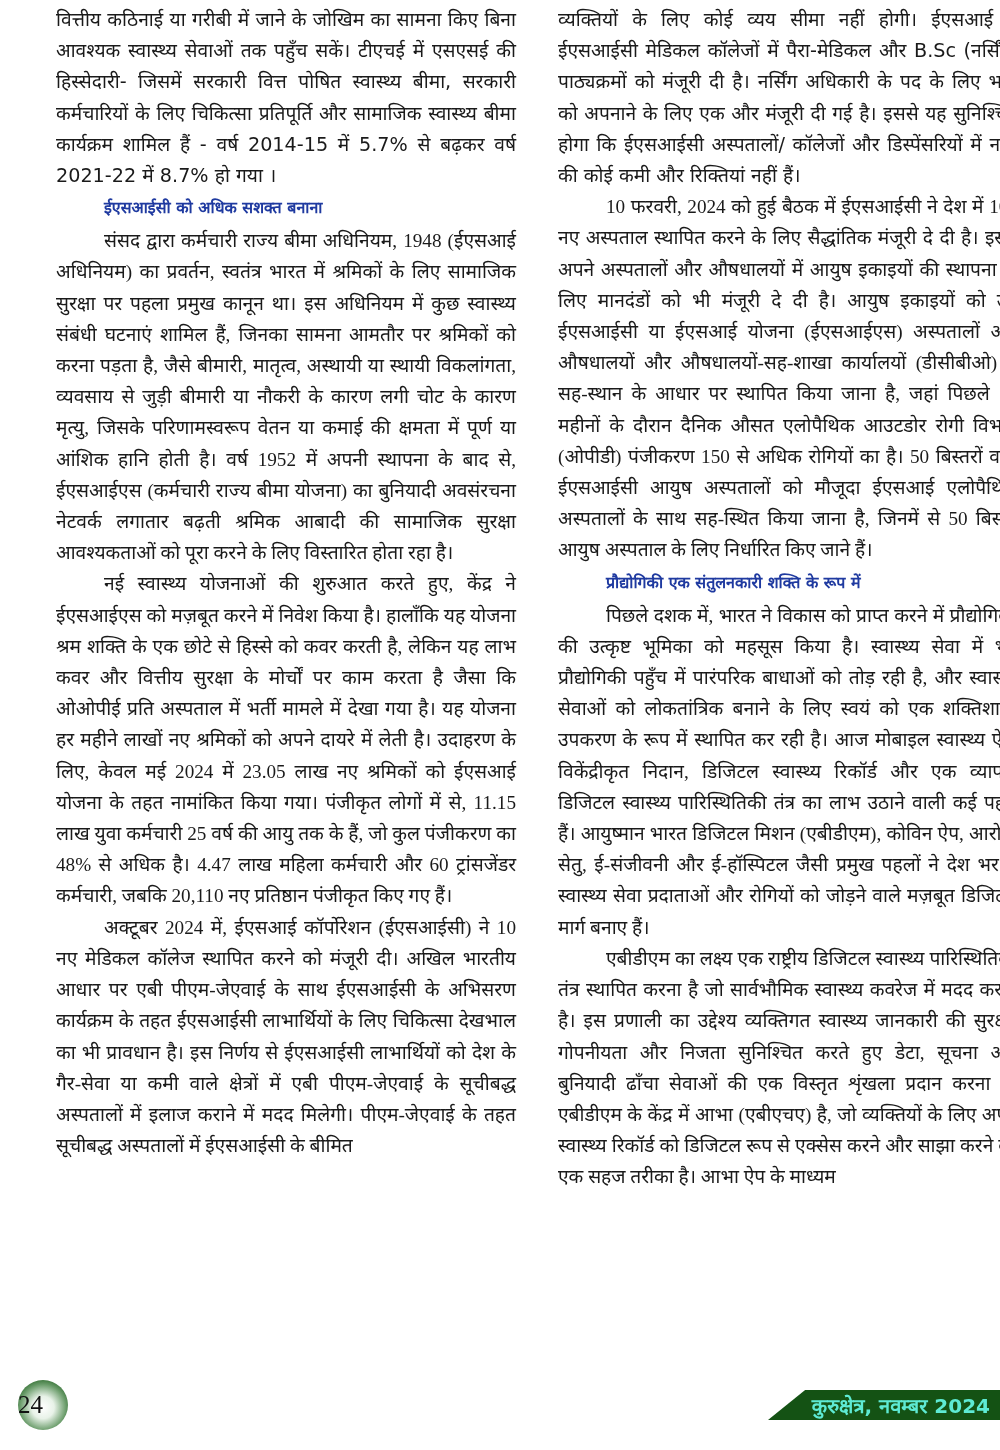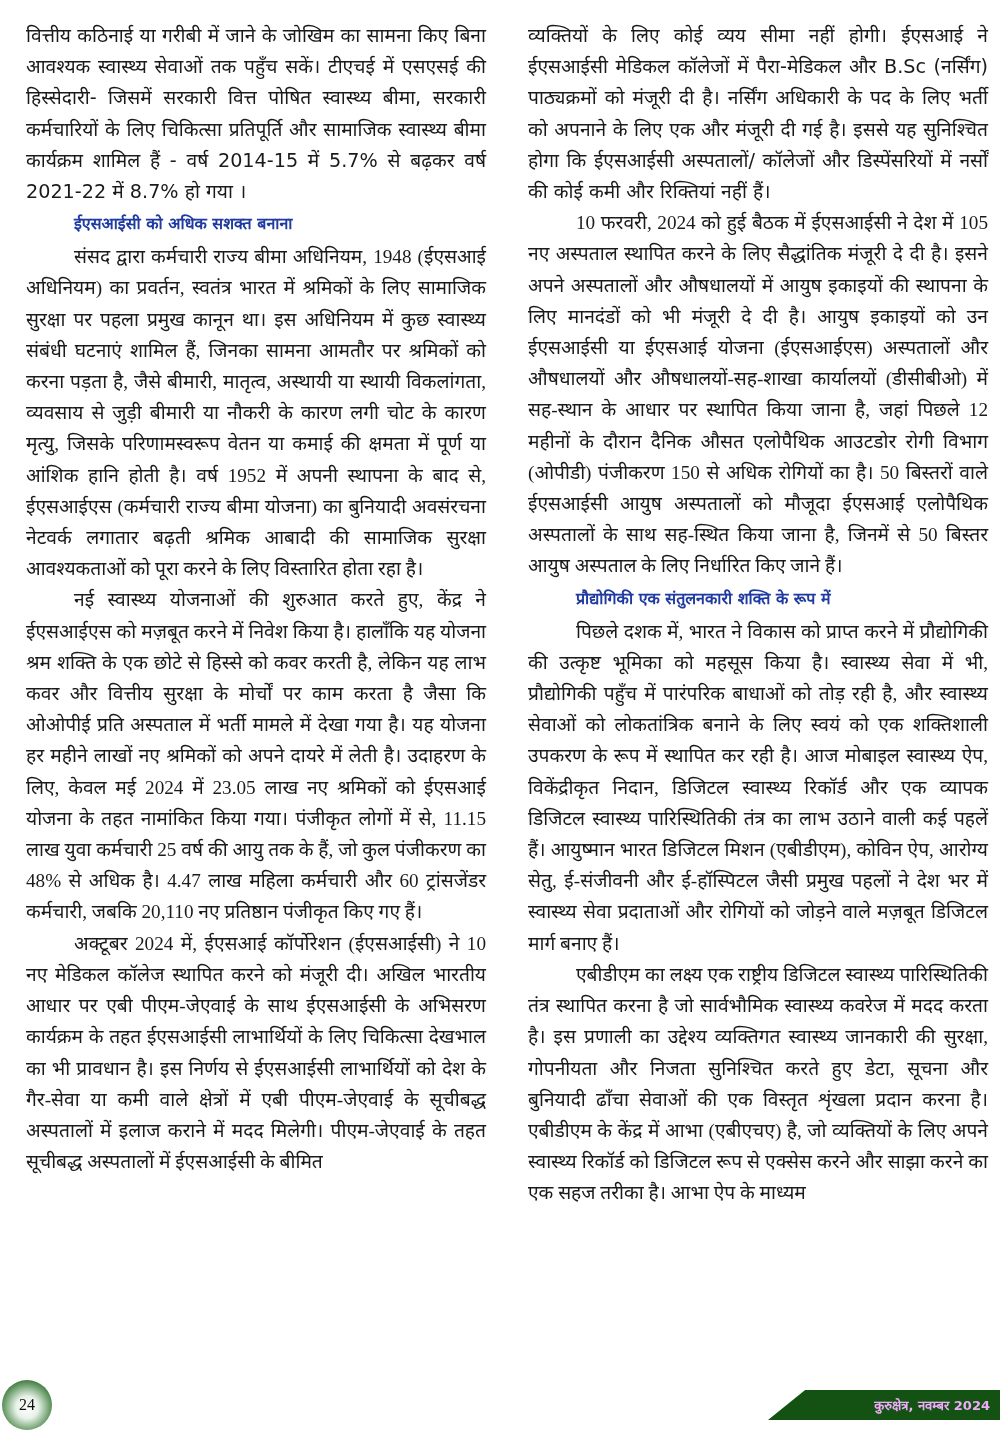--- a/index.html
+++ b/index.html
@@ -2,46 +2,47 @@
 <html><head>
   <meta charset="utf-8">
   <style>
     html, body { margin: 0; padding: 0; background: #ffffff; }
     body {
       width: 1000px; height: 1450px; position: relative; overflow: hidden;
       font-family: "DejaVu Sans", "Liberation Sans", sans-serif;
       color: #1a1a1a;
     }
     .col {
-      position: absolute; top: 20px; width: 460px;
+      position: absolute; top: 4px; width: 460px;
       font-size: 19.2px; line-height: 31.2px;
       text-align: justify;
+      margin-left: 30px;
     }
     .col-left { left: 26px; }
     .col-right { left: 528px; }
     .col p { margin: 0; text-indent: 0; }
     .col p.indent { text-indent: 48px; font-family: Liberation Serif, serif; }
     .col h2 {
       margin: 0; font-size: 16px; line-height: 34px; font-weight: bold;
       color: #1f3aa0; padding-left: 48px;
     }
     .page-badge {
-      position: absolute; left: 2px; top: 1380px; width: 50px; height: 50px;
+      position: absolute; left: 18px; top: 1380px; width: 50px; height: 50px;
       border-radius: 50%;
       background: radial-gradient(circle at 50% 55%, #ffffff 0%, #e8f2e8 30%, #6a9c6a 62%, #1f5e1f 85%, #0f3d0f 100%);
-      display: flex; align-items: center; justify-content: center;
-      font-family: "Liberation Serif", serif; font-size: 16px; color: #111;
+      display: flex; align-items: center; justify-content: flex-start;
+      font-family: "Liberation Serif", serif; font-size: 25px; color: #111;
     }
     .footer-banner {
       position: absolute; left: 768px; top: 1390px; width: 232px; height: 30px;
       background: #145214;
       clip-path: polygon(16% 0, 100% 0, 100% 100%, 0 100%);
       display: flex; align-items: center; justify-content: flex-end;
       padding-right: 10px; box-sizing: border-box;
-      color: #f0abfc; font-size: 13px; font-weight: bold;
+      color: #5eead4; font-size: 20px; font-weight: bold;
     }
   </style>
 </head>
 <body>
 
 <div class="col col-left">
   <p>वित्तीय कठिनाई या गरीबी में जाने के जोखिम का सामना किए बिना आवश्यक स्वास्थ्य सेवाओं तक पहुँच सकें। टीएचई में एसएसई की हिस्सेदारी- जिसमें सरकारी वित्त पोषित स्वास्थ्य बीमा, सरकारी कर्मचारियों के लिए चिकित्सा प्रतिपूर्ति और सामाजिक स्वास्थ्य बीमा कार्यक्रम शामिल हैं - वर्ष 2014-15 में 5.7% से बढ़कर वर्ष 2021-22 में 8.7% हो गया ।</p>
   <h2>ईएसआईसी को अधिक सशक्त बनाना</h2>
   <p class="indent">संसद द्वारा कर्मचारी राज्य बीमा अधिनियम, 1948 (ईएसआई अधिनियम) का प्रवर्तन, स्वतंत्र भारत में श्रमिकों के लिए सामाजिक सुरक्षा पर पहला प्रमुख कानून था। इस अधिनियम में कुछ स्वास्थ्य संबंधी घटनाएं शामिल हैं, जिनका सामना आमतौर पर श्रमिकों को करना पड़ता है, जैसे बीमारी, मातृत्व, अस्थायी या स्थायी विकलांगता, व्यवसाय से जुड़ी बीमारी या नौकरी के कारण लगी चोट के कारण मृत्यु, जिसके परिणामस्वरूप वेतन या कमाई की क्षमता में पूर्ण या आंशिक हानि होती है। वर्ष 1952 में अपनी स्थापना के बाद से, ईएसआईएस (कर्मचारी राज्य बीमा योजना) का बुनियादी अवसंरचना नेटवर्क लगातार बढ़ती श्रमिक आबादी की सामाजिक सुरक्षा आवश्यकताओं को पूरा करने के लिए विस्तारित होता रहा है।</p>
   <p class="indent">नई स्वास्थ्य योजनाओं की शुरुआत करते हुए, केंद्र ने ईएसआईएस को मज़बूत करने में निवेश किया है। हालाँकि यह योजना श्रम शक्ति के एक छोटे से हिस्से को कवर करती है, लेकिन यह लाभ कवर और वित्तीय सुरक्षा के मोर्चों पर काम करता है जैसा कि ओओपीई प्रति अस्पताल में भर्ती मामले में देखा गया है। यह योजना हर महीने लाखों नए श्रमिकों को अपने दायरे में लेती है। उदाहरण के लिए, केवल मई 2024 में 23.05 लाख नए श्रमिकों को ईएसआई योजना के तहत नामांकित किया गया। पंजीकृत लोगों में से, 11.15 लाख युवा कर्मचारी 25 वर्ष की आयु तक के हैं, जो कुल पंजीकरण का 48% से अधिक है। 4.47 लाख महिला कर्मचारी और 60 ट्रांसजेंडर कर्मचारी, जबकि 20,110 नए प्रतिष्ठान पंजीकृत किए गए हैं।</p>

